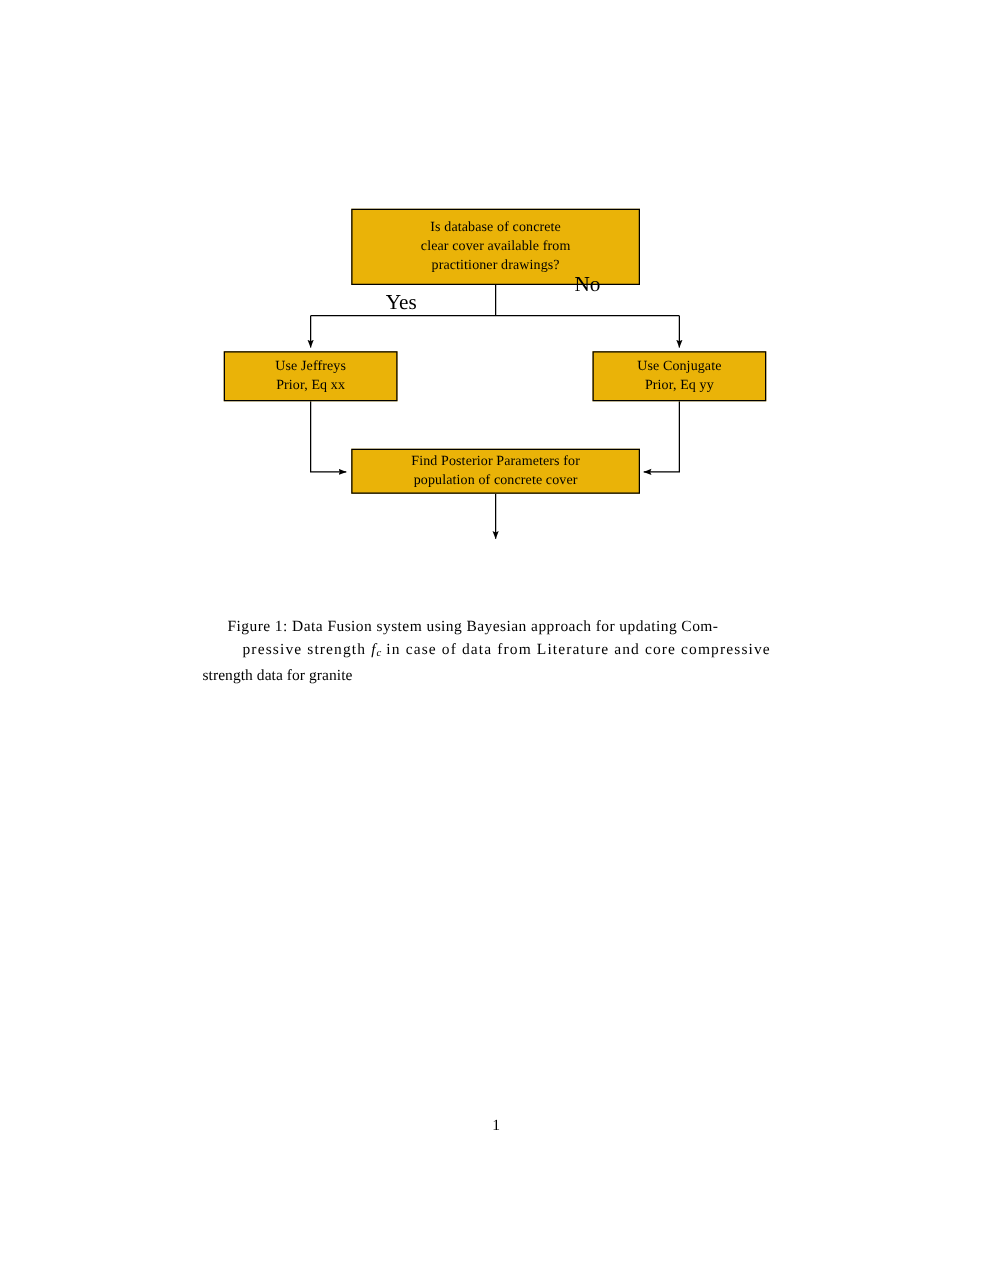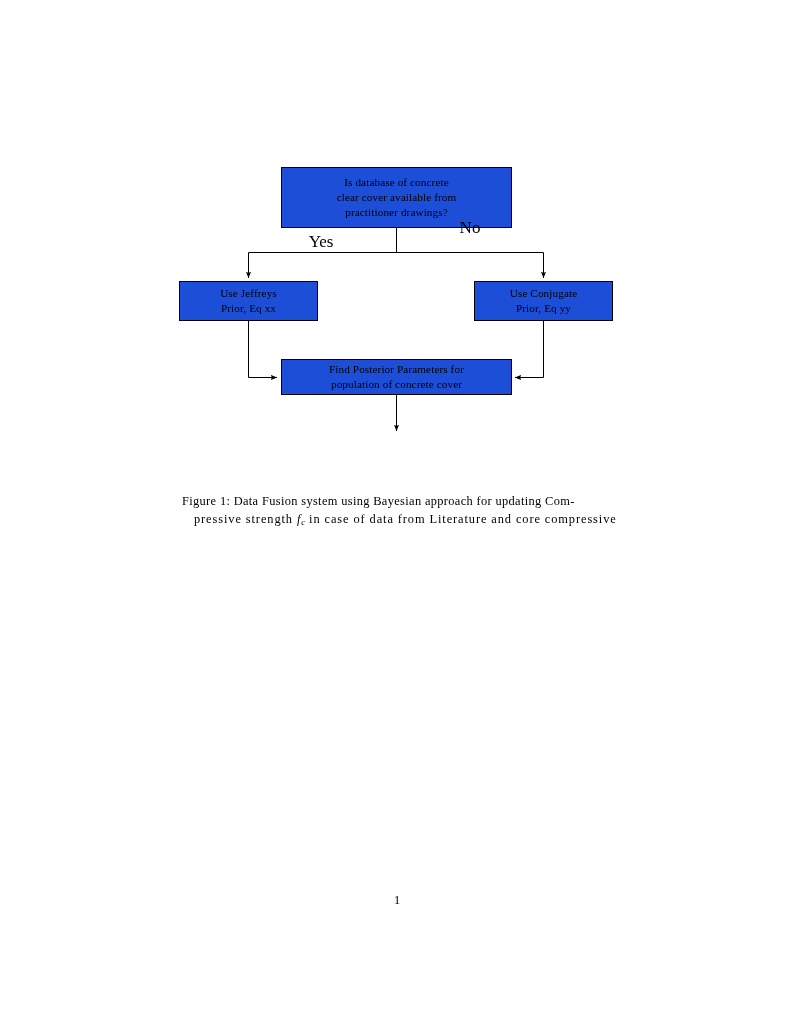--- a/index.html
+++ b/index.html
@@ -31,21 +31,21 @@
   }
 
   .node-box {
     position: absolute;
     border: 1px solid #000000;
     box-sizing: border-box;
     display: flex;
     flex-direction: column;
     align-items: center;
     justify-content: center;
-    background: #1d4ed8;
+    background: #eab308;
     text-align: right;
     font-size: 11.2px;
     line-height: 15px;
     letter-spacing: 0.1px;
   }
   .node-box .ln {
     white-space: nowrap;
     display: block;
   }
 
@@ -192,15 +192,16 @@
     <span class="ln">Find Posterior Parameters for</span>
     <span class="ln">population of concrete cover</span>
   </div>
 
 
 </div>
 
 <div id="caption">
   <span class="cap-line l1">Figure 1:  Data Fusion system using Bayesian approach for updating Com-</span>
   <span class="cap-line l2"><span>pressive strength</span><span> <span class="math-italic">f</span><span class="math-sub">c</span> </span><span>in case of data from Literature and core compressive</span></span>
+  <span class="cap-line">strength data for granite</span>
 </div>
 
 <div id="page-number">1</div>
 
 </body></html>

